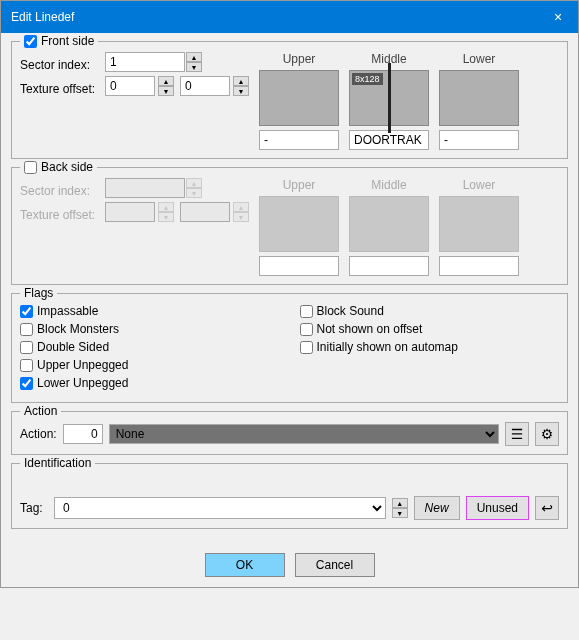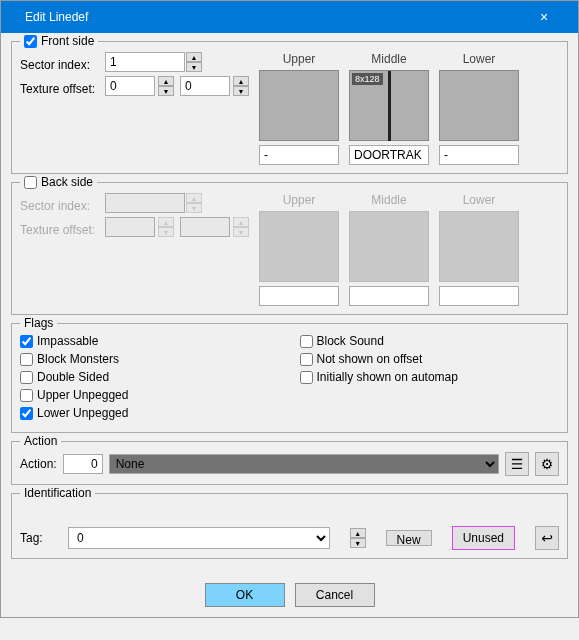--- a/index.html
+++ b/index.html
@@ -8,21 +8,21 @@
     .dialog {
       width: 579px;
       background: #f0f0f0;
       border: 1px solid #999;
       box-shadow: 2px 2px 8px rgba(0,0,0,0.3);
     }
 
     .title-bar {
       background: #0078d7;
       color: white;
-      padding: 6px 24px;
+      padding: 6px 10px;
       display: flex;
       justify-content: space-between;
       align-items: center;
       font-size: 12px;
       font-weight: 400;
     }
 
     .title-bar-close {
       width: 20px; height: 20px;
       background: transparent;
@@ -126,21 +126,21 @@
     }
 
     .texture-column {
       display: flex;
       flex-direction: column;
       align-items: center;
     }
 
     .texture-box {
       width: 80px;
-      height: 71px;
+      height: 56px;
       background: #b0b0b0;
       border: 1px solid #888;
       position: relative;
       display: flex;
       align-items: center;
       justify-content: center;
     }
 
     .texture-box-active {
       background: #b0b0b0;
@@ -243,21 +243,21 @@
       display: flex;
       align-items: center;
       justify-content: center;
       font-size: 14px;
     }
 
     
     .id-row {
       display: flex;
       align-items: center;
-      gap: 20px;
+      gap: 6px;
       margin-top: 26px;
     }
 
     .id-label {
       min-width: 28px;
       font-size: 12px;
     }
 
     .tag-select {
       flex: 1;
@@ -269,25 +269,26 @@
       appearance: auto;
     }
 
     .id-spinner {
       display: flex;
       flex-direction: column;
     }
 
     .btn-new {
       padding: 2px 10px;
-      height: 16px;
+      height: 24px;
       border: 1px solid #aaa;
       background: #e1e1e1;
       cursor: pointer;
       font-size: 12px;
+      font-style: italic;
     }
 
     .btn-unused {
       padding: 2px 10px;
       height: 24px;
       border: 1px solid #d946ef;
       background: #e1e1e1;
       cursor: pointer;
       font-size: 12px;
     }

